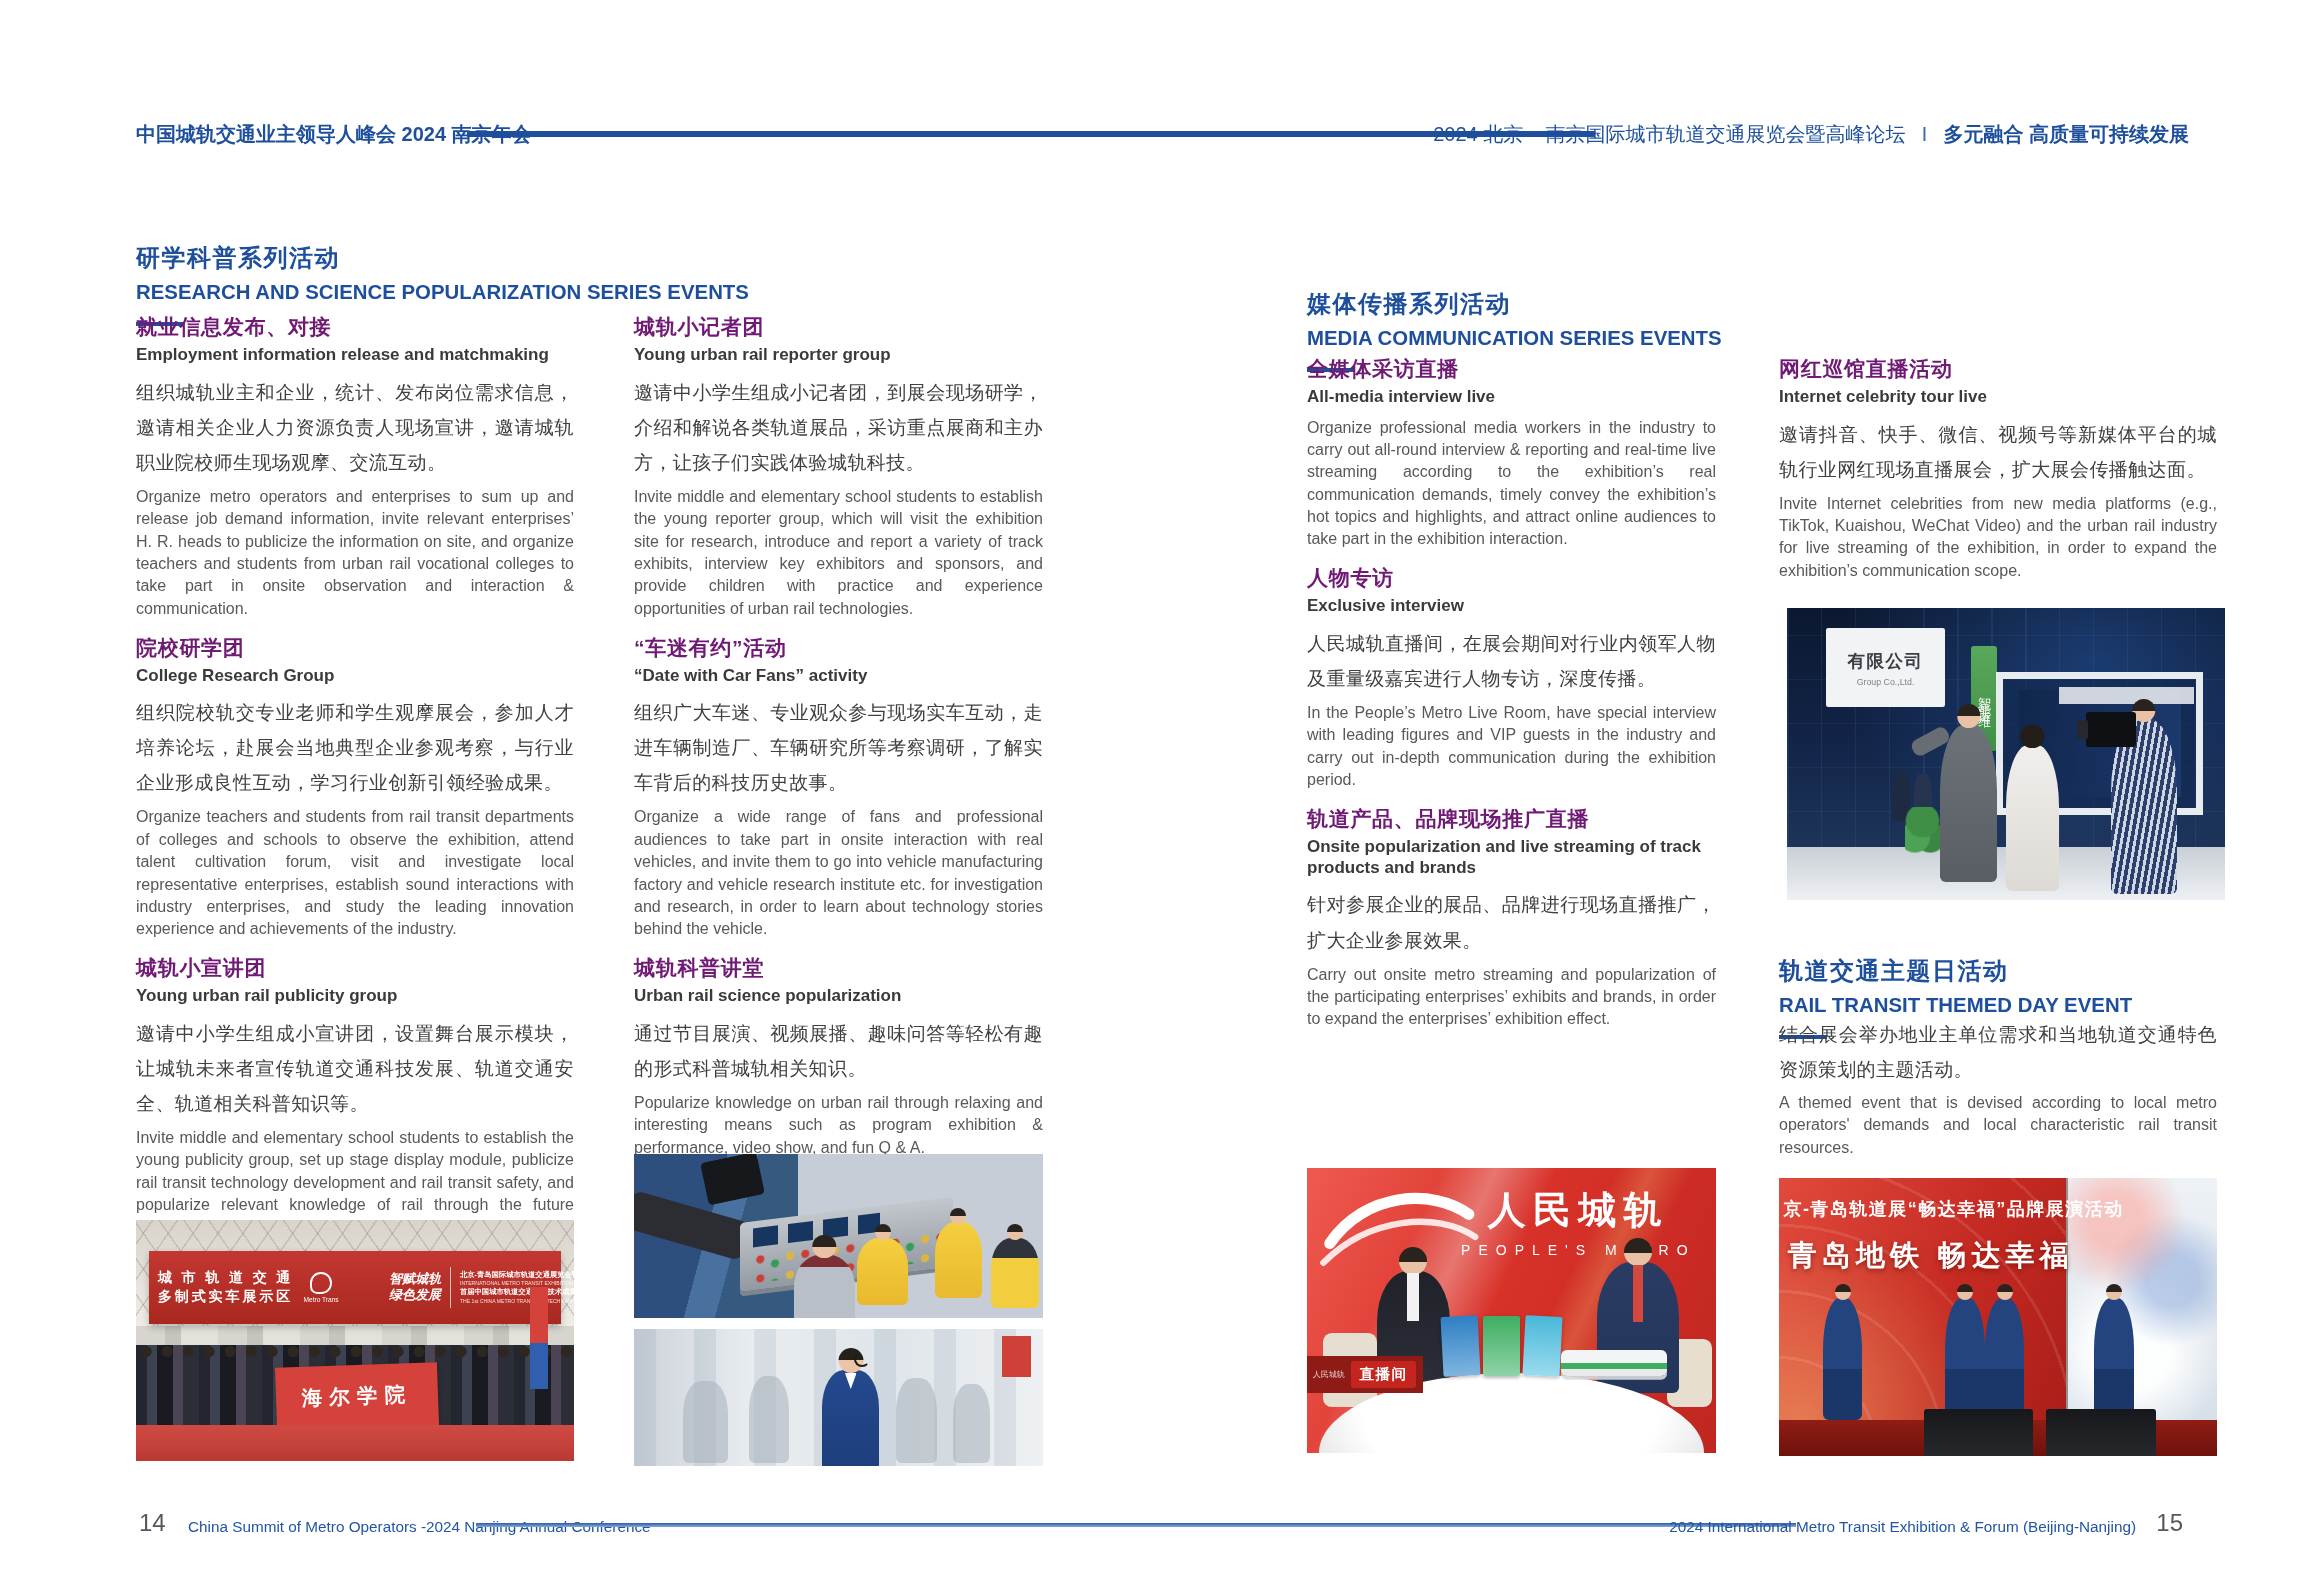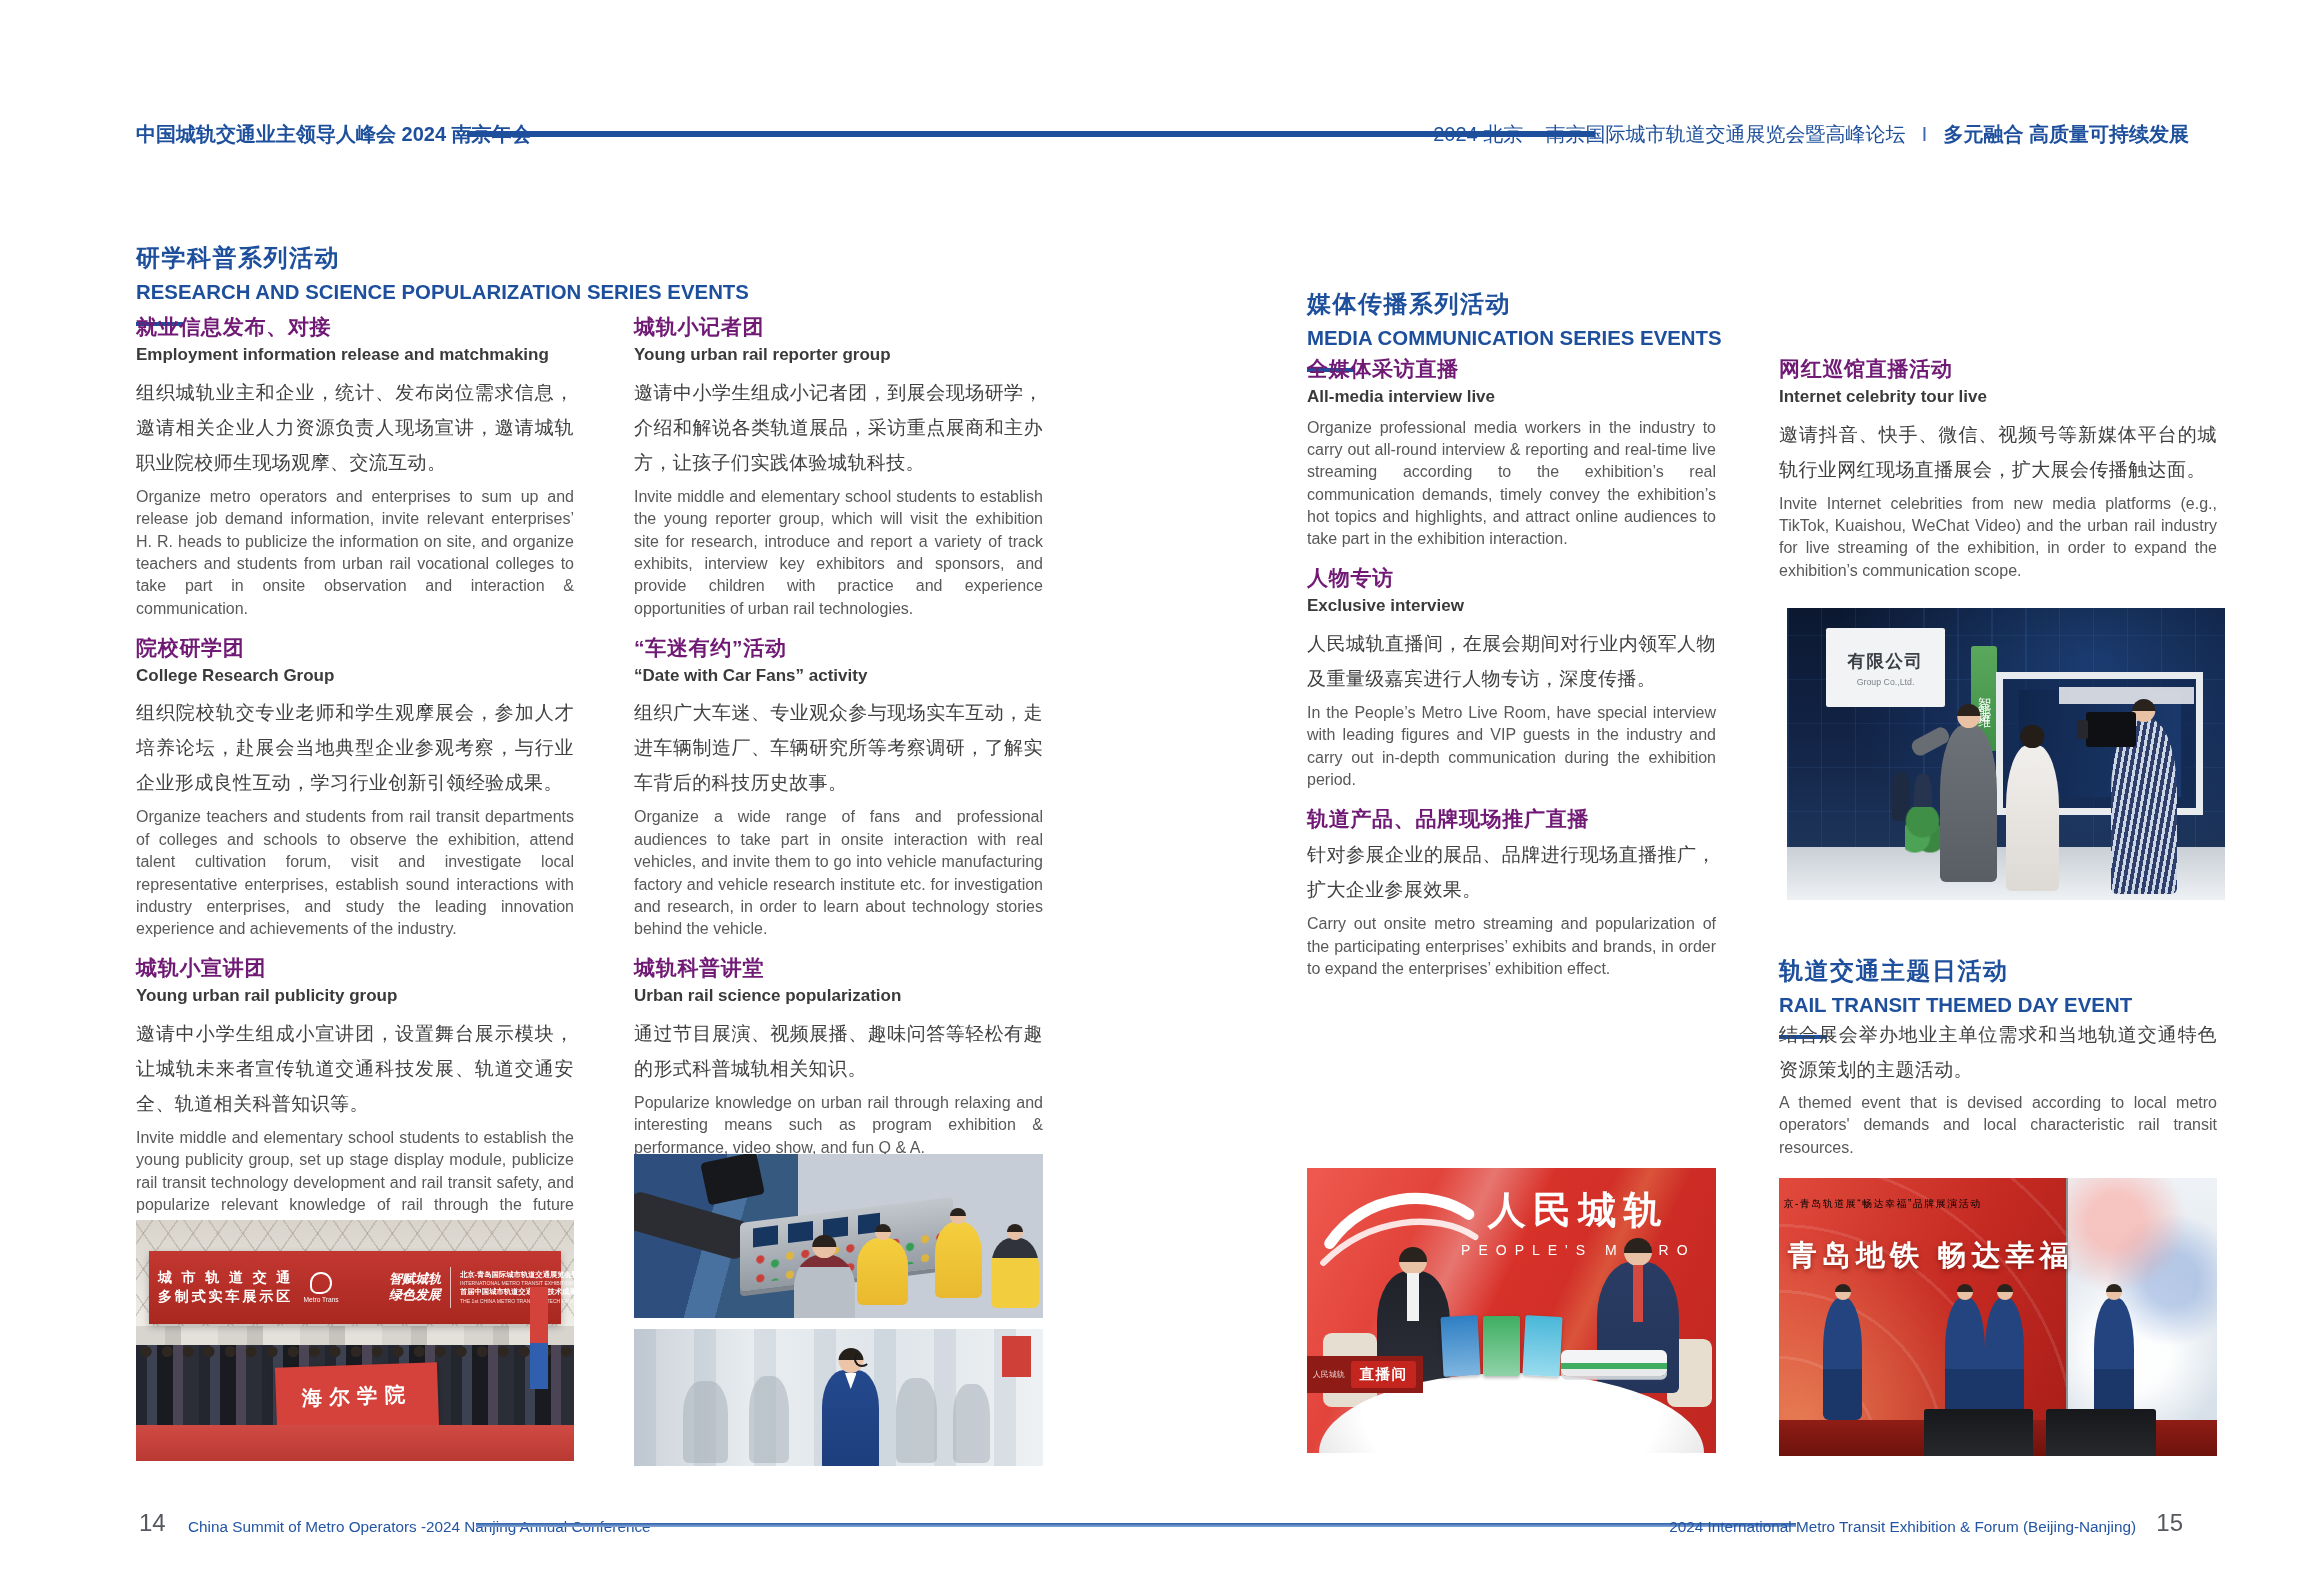--- a/index.html
+++ b/index.html
@@ -192,21 +192,21 @@
   .p4-cam{left:-38%;top:-4%;width:76%;height:20%;background:#0f1013;border-radius:2.9px;}
   .p4-cam::after{content:"";position:absolute;left:-18%;top:22%;width:22%;height:56%;background:#26282d;border-radius:2.2px;}
 
   
   #photo-stage{left:0;top:822px;width:438px;height:278px;background:#c52a22;}
   .p5-red{left:0;top:0;width:66%;height:100%;
     background:
       repeating-radial-gradient(circle at 0% 100%,transparent 0 31px,rgba(255,255,255,.10) 31px 34px,transparent 34px 66px),
       radial-gradient(ellipse at 8% 88%,rgba(255,205,130,.45),transparent 55%),
       linear-gradient(115deg,#e14a3c,#c52a22 55%,#a81d18);}
-  .p5-top{left:1%;top:7%;color:#000000;font-size:10px;font-weight:400;letter-spacing:1.5px;white-space:nowrap;}
+  .p5-top{left:1%;top:7%;color:#ffffff;font-size:18px;font-weight:700;letter-spacing:1.5px;white-space:nowrap;}
   .p5-head{left:2%;top:21%;color:#fff;font-size:29px;font-weight:700;letter-spacing:5.1px;white-space:nowrap;
     text-shadow:0 2.2px 5.8px rgba(110,16,8,.65);}
   .p5-screen{right:0;top:0;width:34%;height:87%;border-left:2.9px solid #8f938f;
     background:
       radial-gradient(circle at 32% 18%,rgba(255,160,150,.55) 0 12%,transparent 32%),
       radial-gradient(circle at 70% 42%,rgba(140,170,220,.55) 0 15%,transparent 38%),
       radial-gradient(circle at 42% 72%,rgba(255,255,255,.95) 0 20%,transparent 48%),
       linear-gradient(#eef2f6,#d7e0e9);}
   .p5-floor{left:0;right:0;bottom:0;height:13%;background:linear-gradient(#8f1d15,#6e120c);}
   .p5-w{width:9%;height:44%;bottom:13%;background:linear-gradient(#23447e 0 58%,#1b3769 58%);}
@@ -336,20 +336,21 @@
       <p class="en-b">Organize professional media workers in the industry to carry out all-round interview &amp; reporting and real-time live streaming according to the exhibition’s real communication demands, timely convey the exhibition’s hot topics and highlights, and attract online audiences to take part in the exhibition interaction.</p>
     </div>
     <div class="block">
       <div class="zh-t">人物专访</div>
       <div class="en-t">Exclusive interview</div>
       <p class="zh-b">人民城轨直播间，在展会期间对行业内领军人物及重量级嘉宾进行人物专访，深度传播。</p>
       <p class="en-b">In the People’s Metro Live Room, have special interview with leading figures and VIP guests in the industry and carry out in-depth communication during the exhibition period.</p>
     </div>
     <div class="block">
       <div class="zh-t">轨道产品、品牌现场推广直播</div>
+      <div class="en-t">Onsite popularization and live streaming of track products and brands</div>
       <p class="zh-b">针对参展企业的展品、品牌进行现场直播推广，扩大企业参展效果。</p>
       <p class="en-b">Carry out onsite metro streaming and popularization of the participating enterprises’ exhibits and brands, in order to expand the enterprises’ exhibition effect.</p>
     </div>
 
     <div class="photo" id="photo-metro">
       <svg class="p3-swirl" viewBox="0 0 100 60">
         <path d="M6 38 C28 6, 70 4, 92 20" stroke="#ffffff" stroke-width="7" fill="none" stroke-linecap="round"></path>
         <path d="M2 50 C30 22, 72 18, 96 34" stroke="#ffffff" stroke-width="4" fill="none" opacity="0.85" stroke-linecap="round"></path>
       </svg>
       <div class="p3-title">

